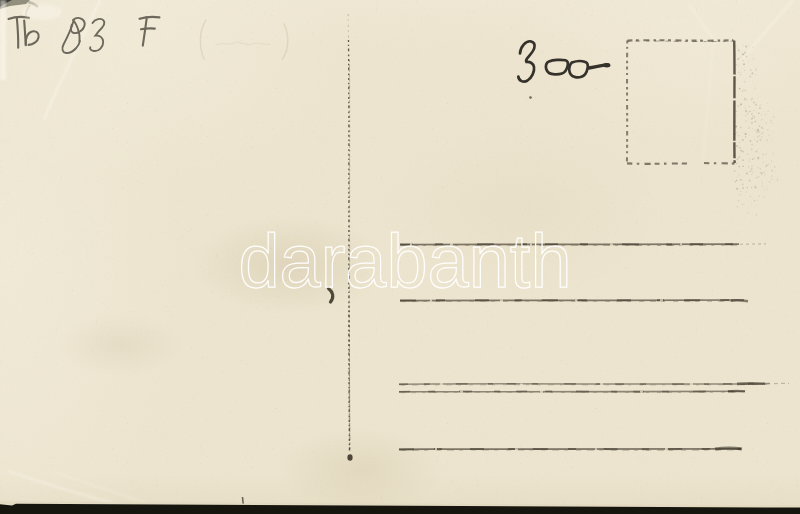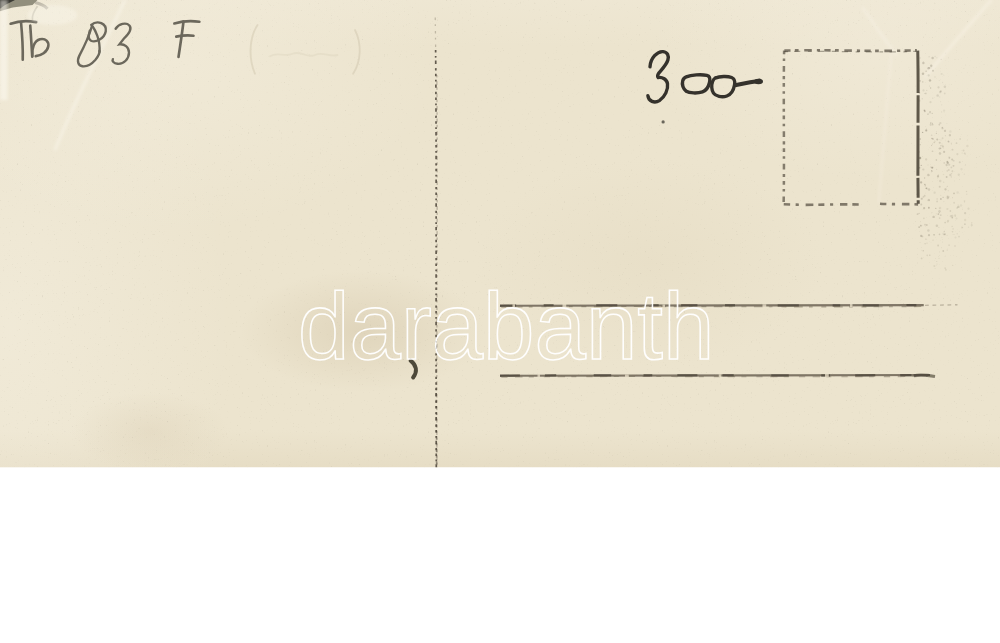--- a/index.html
+++ b/index.html
@@ -1,16 +1,16 @@
 <!DOCTYPE html>
 <html><head>
 <meta charset="utf-8">
 <style>
   html,body{margin:0;padding:0;}
-  #card{position:relative;width:800px;height:374px;overflow:hidden;
+  #card{position:relative;width:800px;height:514px;overflow:hidden;
     background:#ece4ce;
     font-family:"Liberation Sans", sans-serif;}
   #stains{position:absolute;inset:0;
     background:
       radial-gradient(140px 70px at 290px 265px, rgba(205,190,160,0.40), rgba(205,190,160,0) 70%),
       radial-gradient(120px 60px at 360px 470px, rgba(208,193,163,0.35), rgba(208,193,163,0) 70%),
       radial-gradient(90px 45px at 120px 345px, rgba(210,196,168,0.28), rgba(210,196,168,0) 70%),
       radial-gradient(200px 120px at 520px 210px, rgba(215,202,172,0.18), rgba(215,202,172,0) 70%),
       radial-gradient(280px 180px at 140px 50px, rgba(246,241,227,0.40), rgba(246,241,227,0) 75%),
       radial-gradient(220px 400px at 8px 260px, rgba(245,240,226,0.45), rgba(245,240,226,0) 80%),

